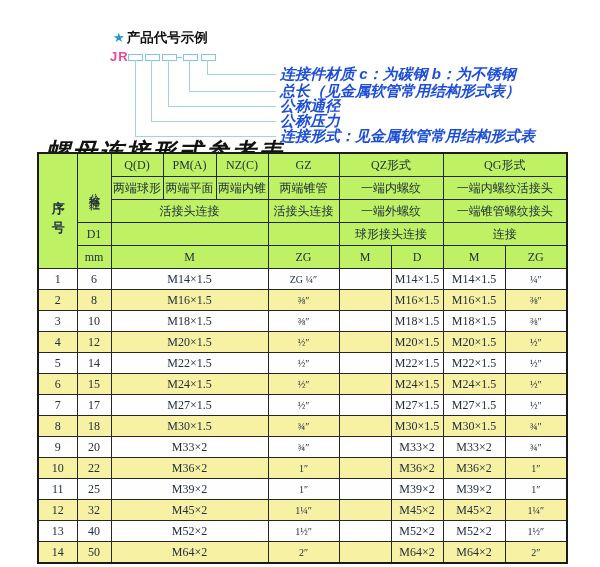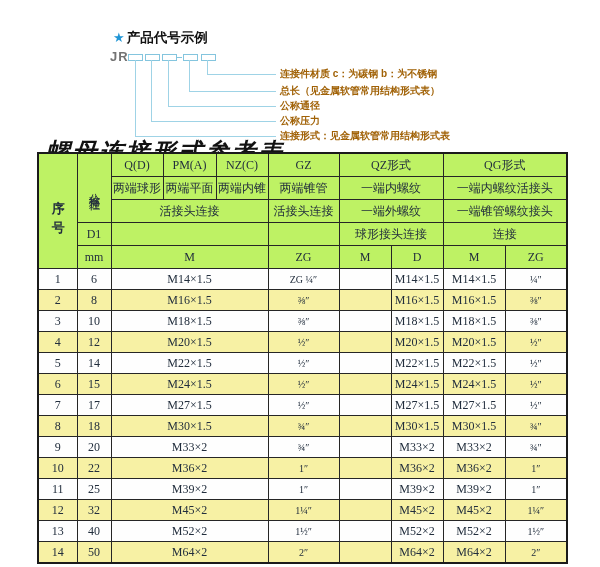--- a/index.html
+++ b/index.html
@@ -5,31 +5,31 @@
   html,body{margin:0;padding:0;}
   body{
     width:600px;height:567px;position:relative;background:#ffffff;
     font-family:"Liberation Sans","DejaVu Sans",sans-serif;
     color:#25303c;overflow:hidden;
   }
   
   .diagram{position:absolute;left:0;top:12px;width:600px;height:150px;}
   .diag-title{position:absolute;left:113px;top:17px;font-size:13.5px;font-weight:bold;color:#111;}
   .diag-title .star{color:#2095d5;margin-right:2px;font-size:13px;}
-  .jr{position:absolute;left:110px;top:37px;font-size:13px;font-weight:bold;color:#737373;letter-spacing:1px;}
+  .jr{position:absolute;left:110px;top:37px;font-size:13px;font-weight:bold;color:#ec4899;letter-spacing:1px;}
   .code-box{position:absolute;top:42px;width:13px;height:5px;border:1.5px solid #84c5de;background:#fff;}
   .b1{left:128px;} .b2{left:145px;} .b3{left:162px;} .b4{left:183px;} .b5{left:201px;}
   .code-dash{position:absolute;left:176px;top:45px;width:6px;height:0;border-top:1.5px solid #84c5de;}
   .conn{position:absolute;border-left:1.5px solid #9fd3e6;border-bottom:1.5px solid #9fd3e6;}
   .c1{left:135px;top:48px;width:140px;height:76px;}
   .c2{left:151px;top:48px;width:124px;height:61px;}
   .c3{left:168px;top:48px;width:107px;height:46px;}
   .c4{left:189px;top:48px;width:86px;height:31px;}
   .c5{left:207px;top:48px;width:68px;height:14px;}
-  .callout{position:absolute;left:280px;height:14px;line-height:14px;font-size:10px;font-weight:bold;color:#a16207;white-space:nowrap;}
+  .callout{position:absolute;left:280px;height:14px;line-height:14px;font-size:15px;font-weight:bold;color:#1d4ed8;white-space:nowrap;font-style:italic;}
   .l1{top:55px;} .l2{top:72px;} .l3{top:87px;} .l4{top:102px;} .l5{top:117px;}
   
   .table-title{
     position:absolute;left:34px;top:124px;margin:12px;
     font-family:"Liberation Serif","DejaVu Serif",serif;
     font-style:italic;font-weight:bold;font-size:24px;color:#121212;letter-spacing:2.5px;
   }
   
   table.ref{
     position:absolute;left:37px;top:152px;width:529px;height:401px;

